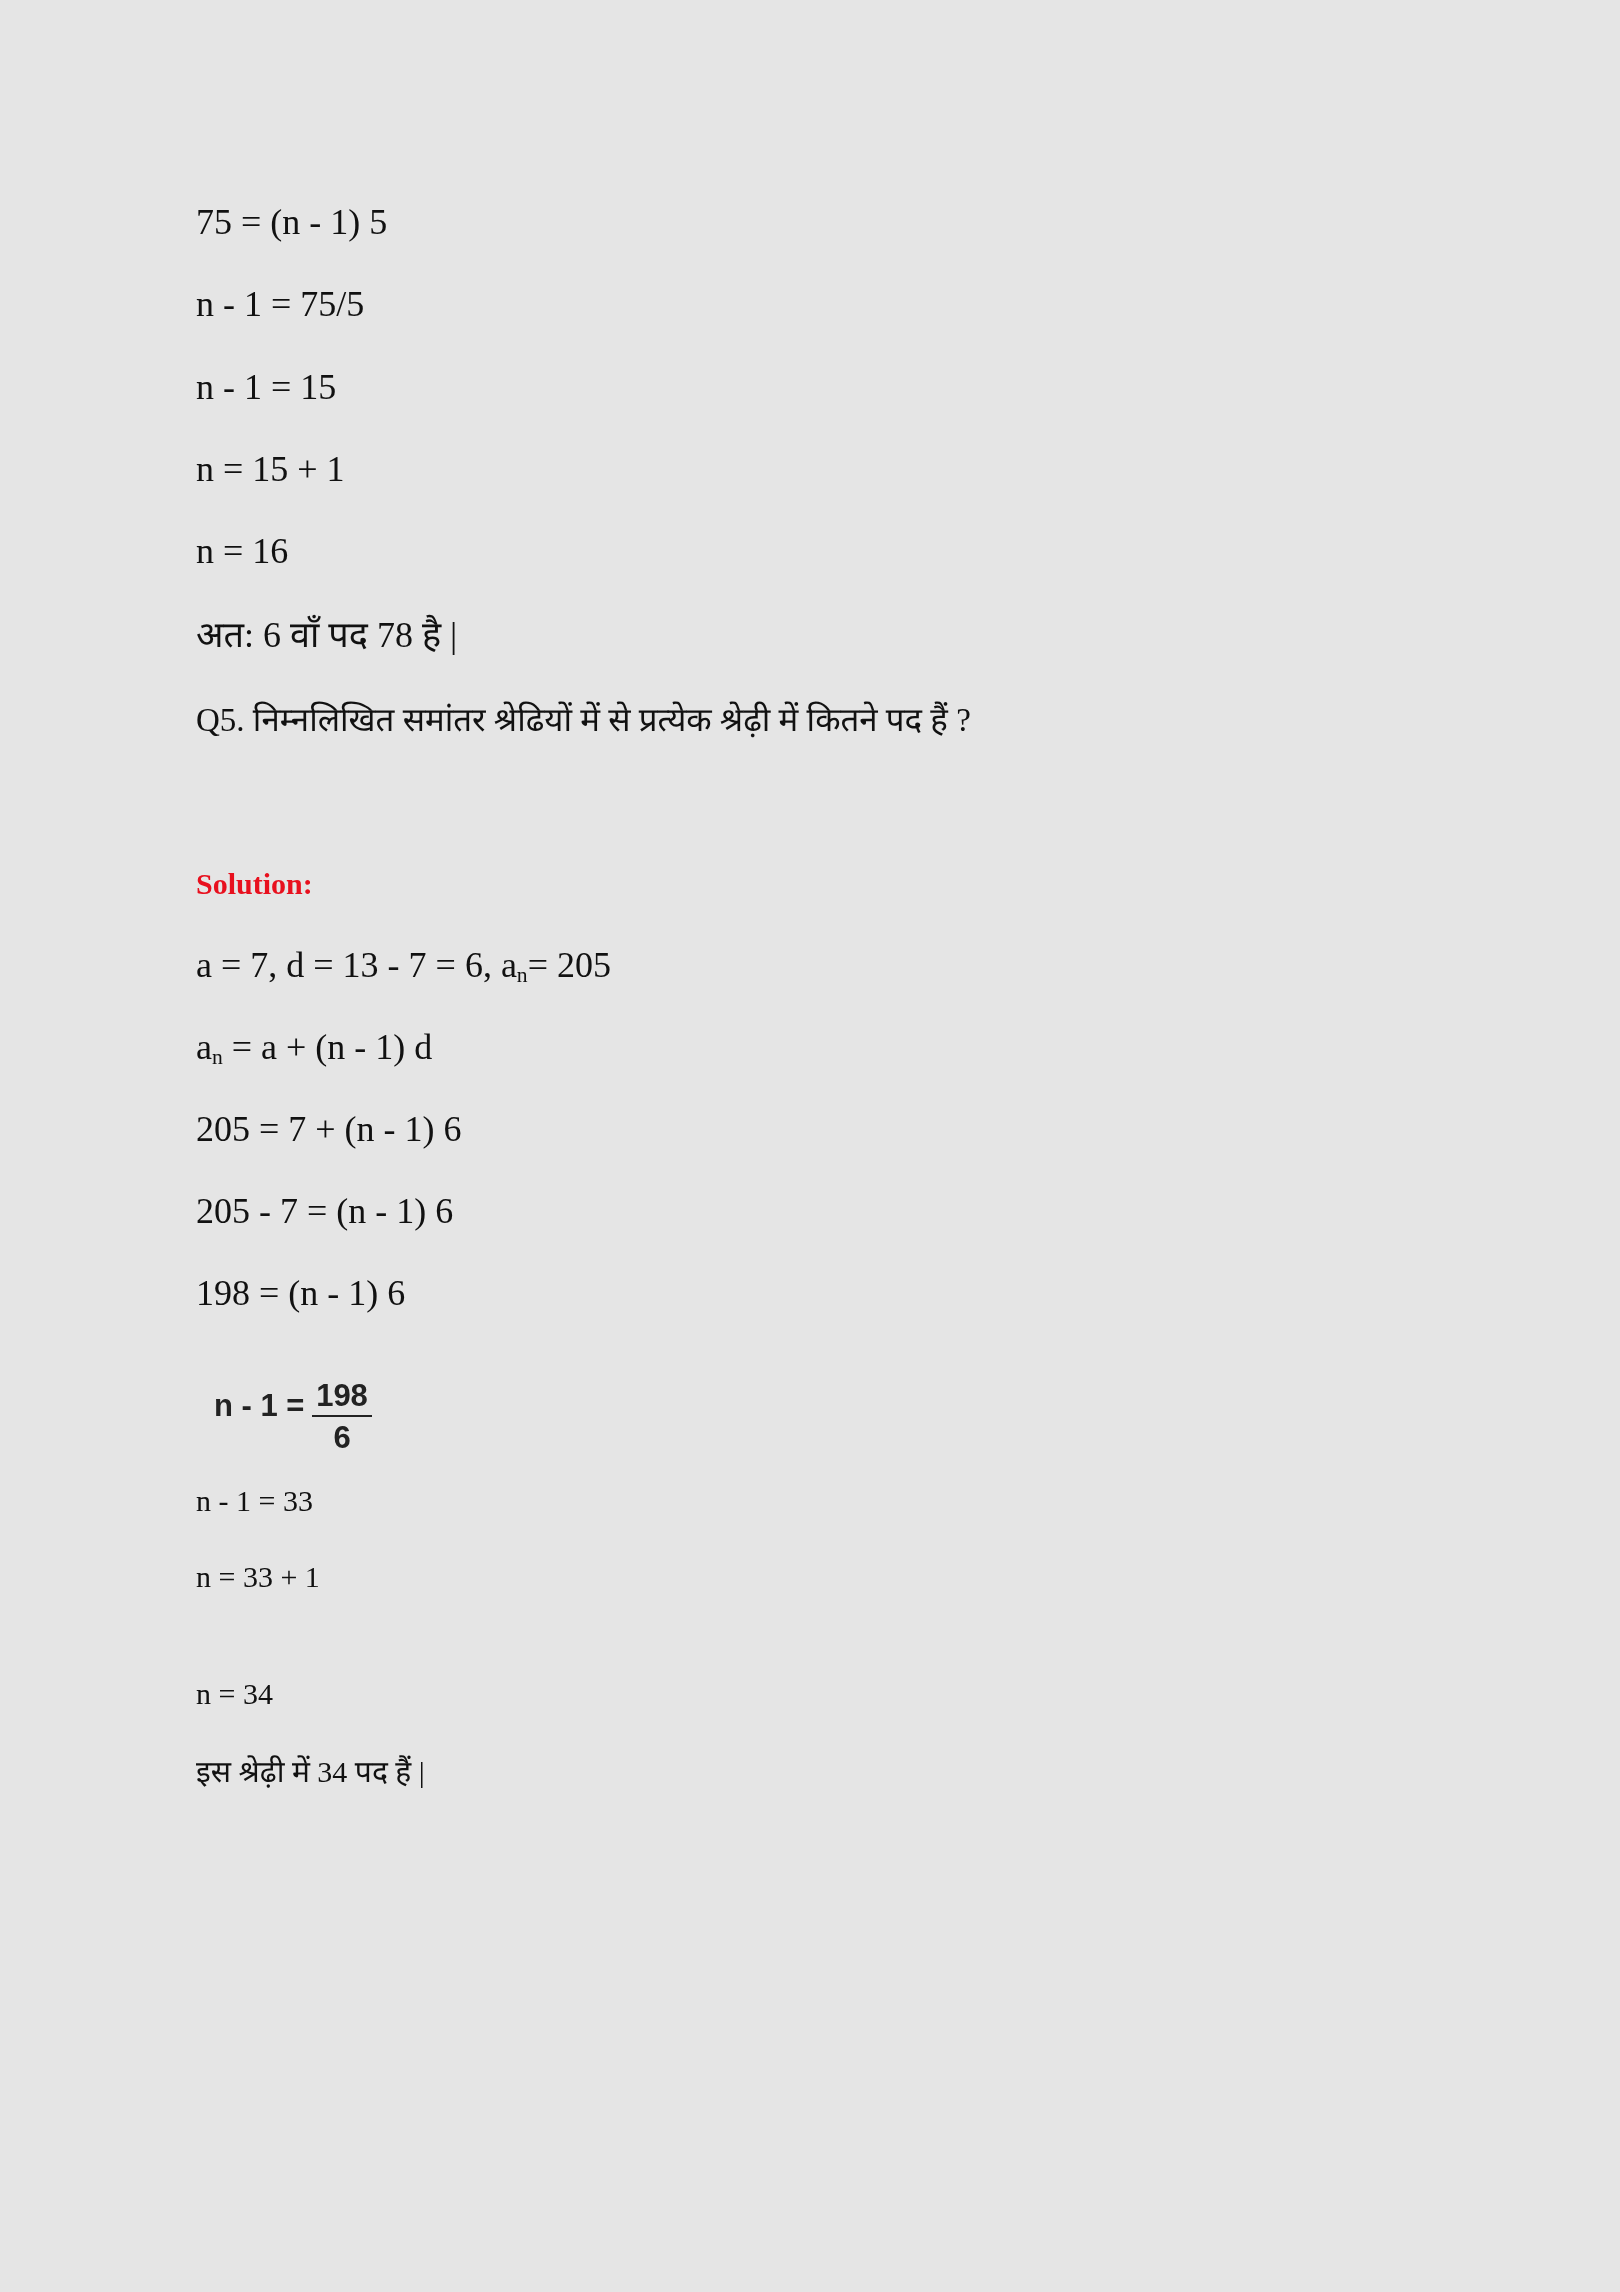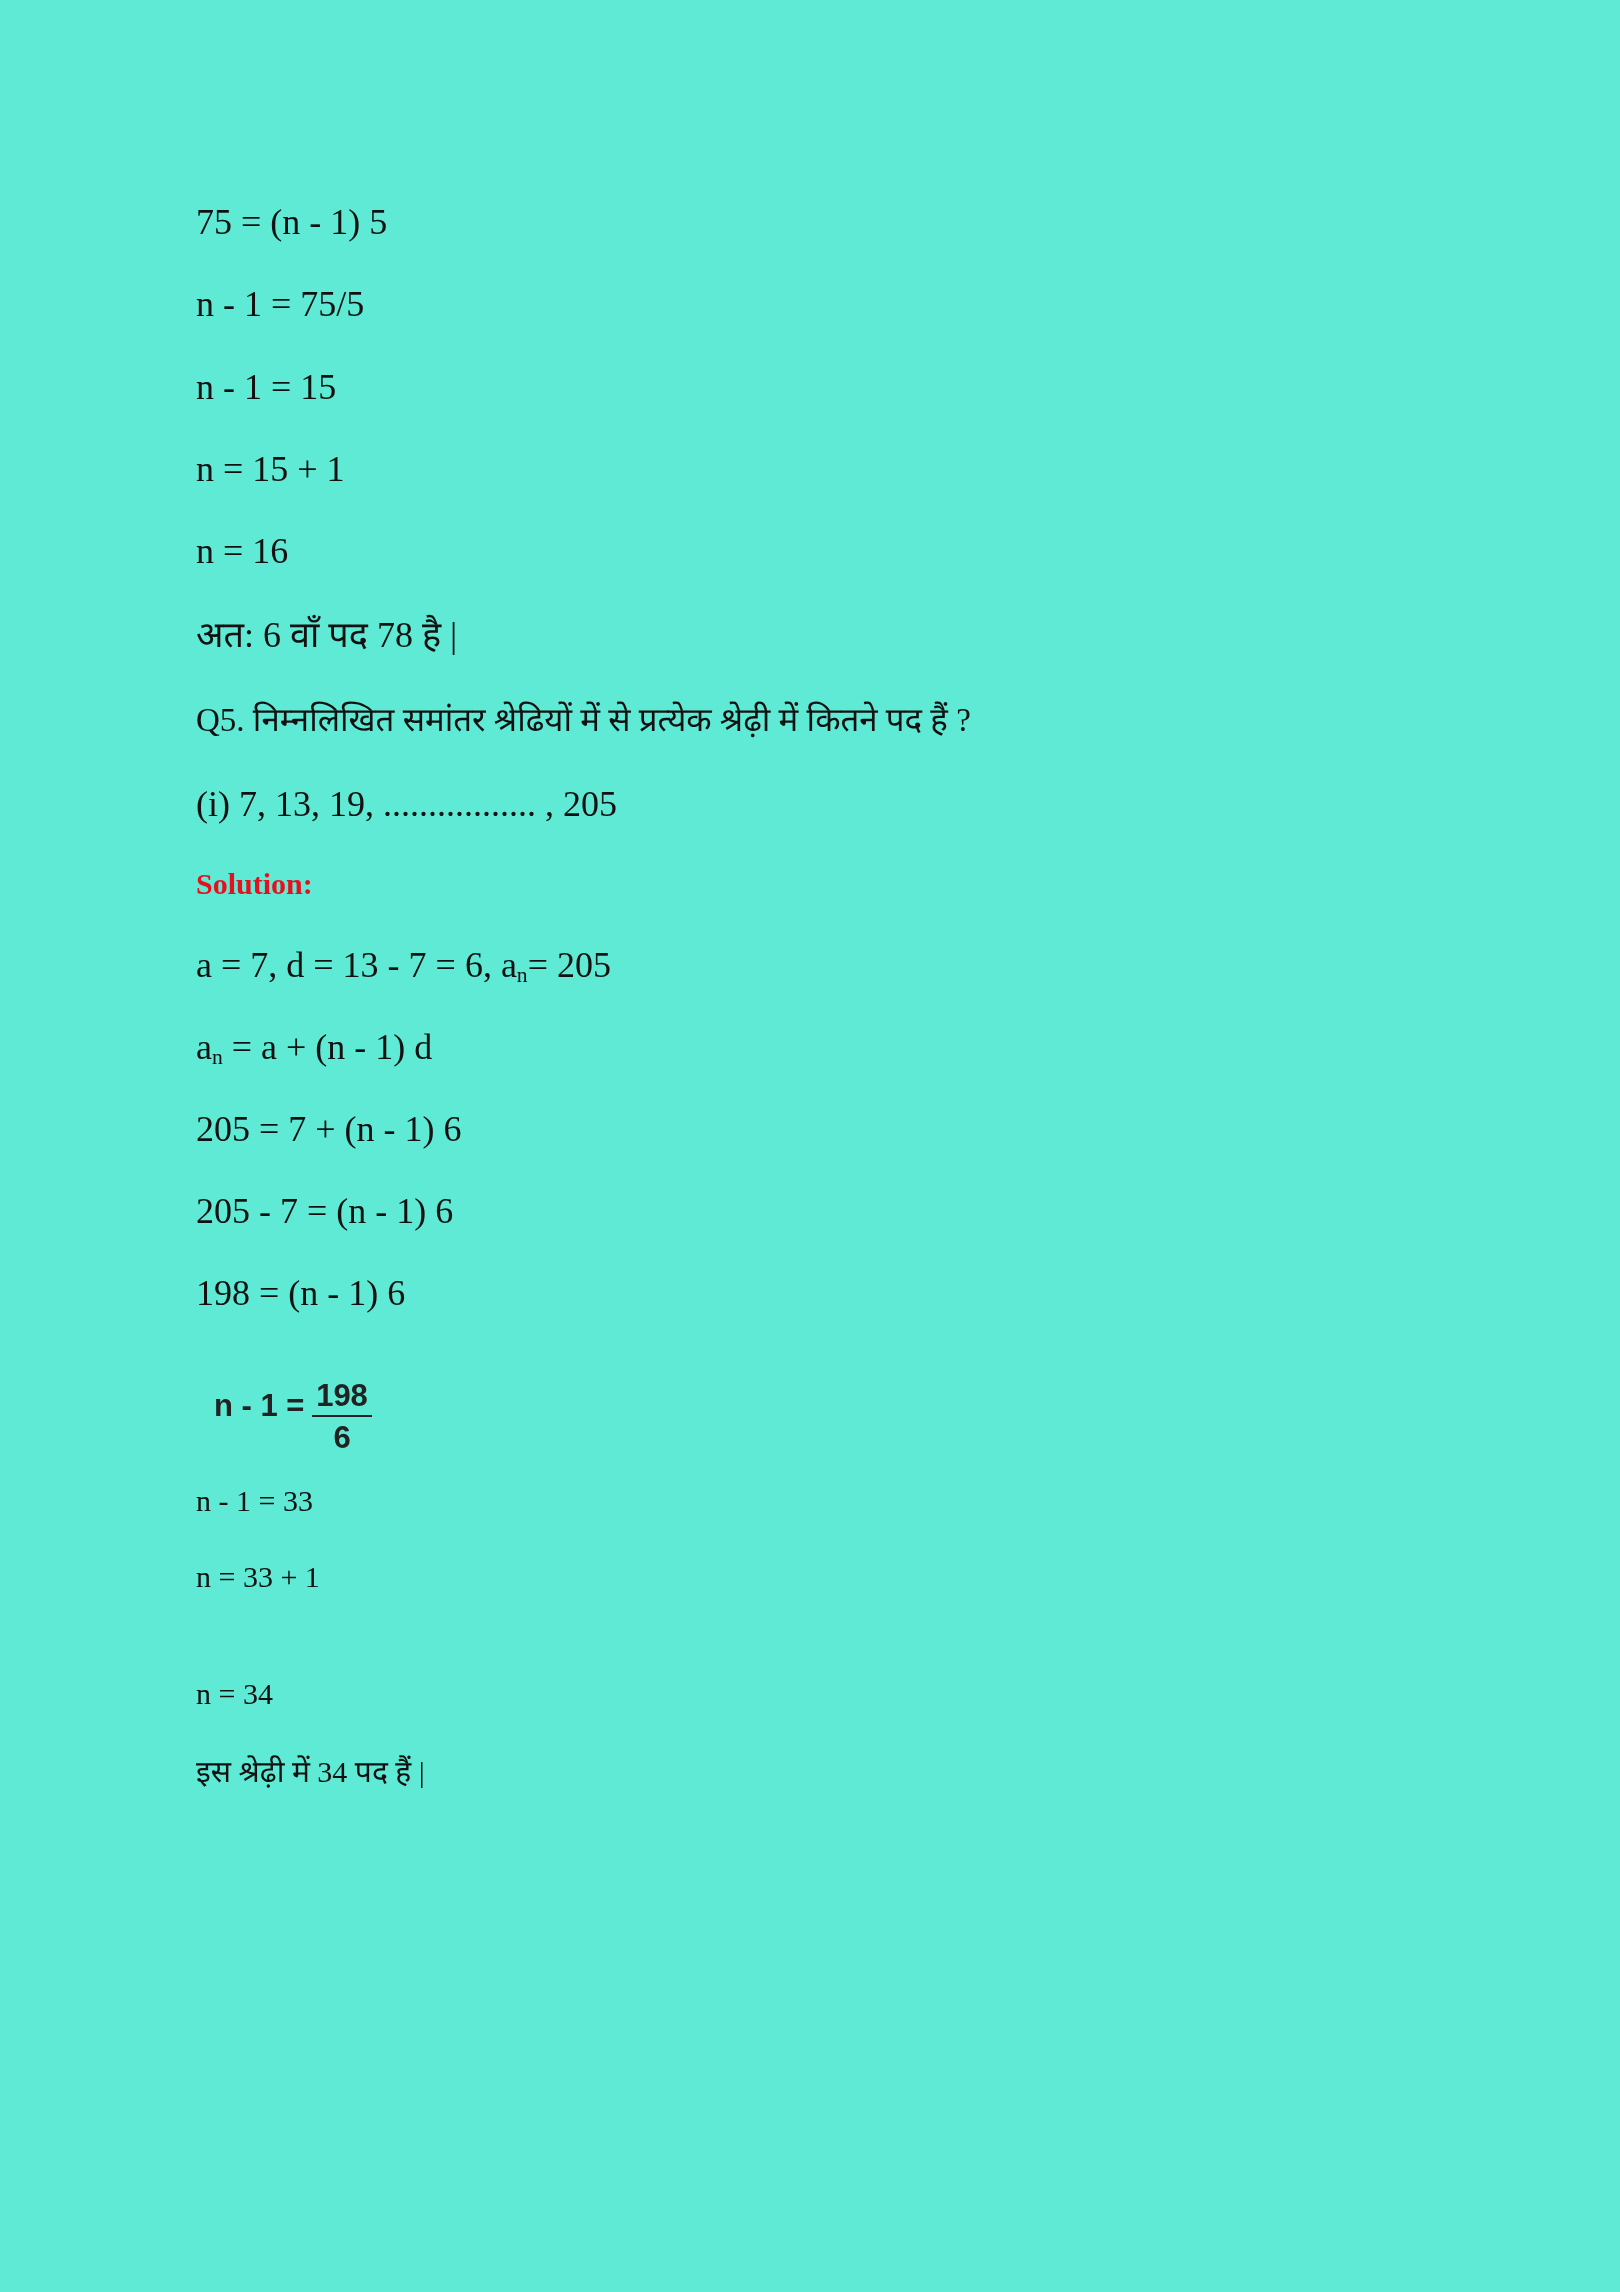--- a/index.html
+++ b/index.html
@@ -1,17 +1,17 @@
 <!DOCTYPE html>
 <html><head>
   <meta charset="utf-8">
   <style>
     html, body { margin: 0; padding: 0; background: #ffffff; }
     body { width: 1620px; height: 2293px; position: relative; overflow: hidden; }
-    .page { position: absolute; left: 0; top: 0; width: 1620px; height: 2293px; background: #5eead4; }
+    .page { position: absolute; left: 0; top: 0; width: 1620px; height: 2293px; background: #e5e5e5; }
     .line {
       position: absolute;
       left: 196px;
       font-family: "Liberation Serif", "DejaVu Serif", serif;
       font-size: 36px;
       color: #111111;
       white-space: nowrap;
       line-height: 1;
     }
     .small { font-size: 30px; }
@@ -38,21 +38,20 @@
   <div class="line" style="top:369px;">n - 1 = 15</div>
   <div class="line" style="top:451px;">n = 15 + 1</div>
   <div class="line" style="top:533px;">n = 16</div>
   <div class="line" style="top:617px;">अत: 6 वाँ पद 78 है |</div>
 
   <div class="line bold" style="top:704px;">
     <span>Q5.</span>
     <span>निम्नलिखित समांतर श्रेढियों में से प्रत्येक श्रेढ़ी में कितने पद हैं ?</span>
   </div>
 
-  <div class="line" style="top:786px;">(i) 7, 13, 19, ................. , 205</div>
 
   <div class="line solution" style="top:869px;">Solution:</div>
 
   <div class="line" style="top:947px;">
     <span>a = 7, d = 13 - 7 = 6, a</span><sub>n</sub><span>= 205</span>
   </div>
 
   <div class="line" style="top:1029px;">
     <span>a</span><sub>n</sub><span> = a + (n - 1) d</span>
   </div>

